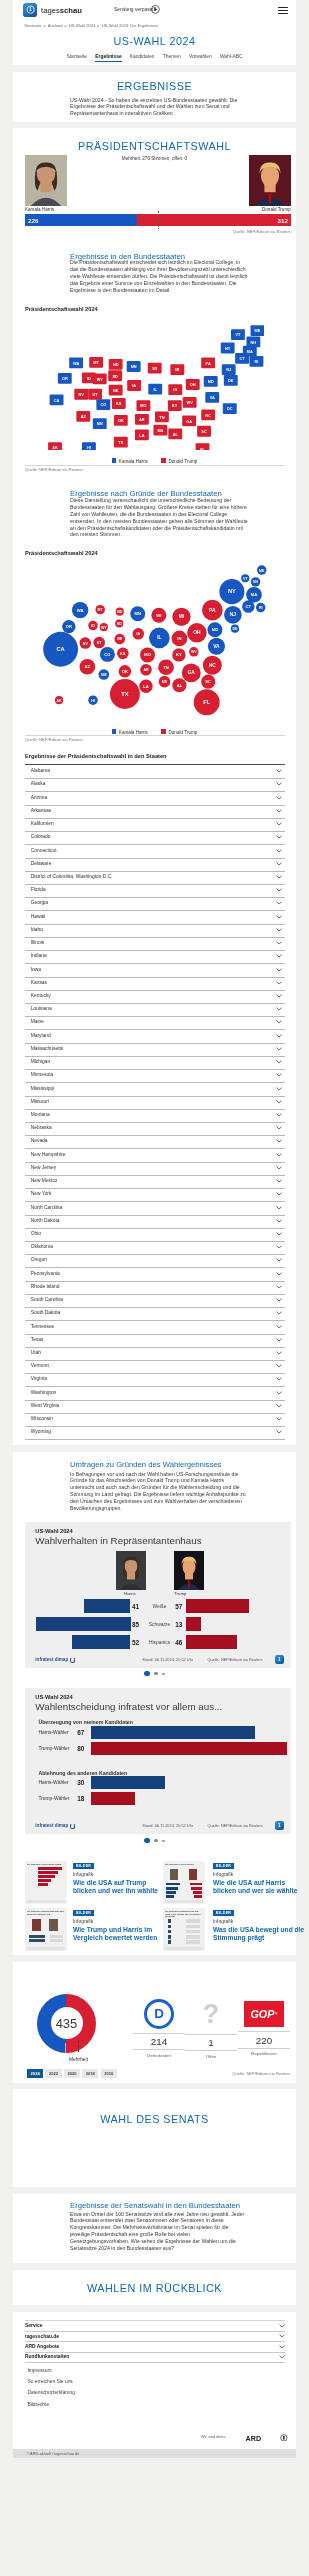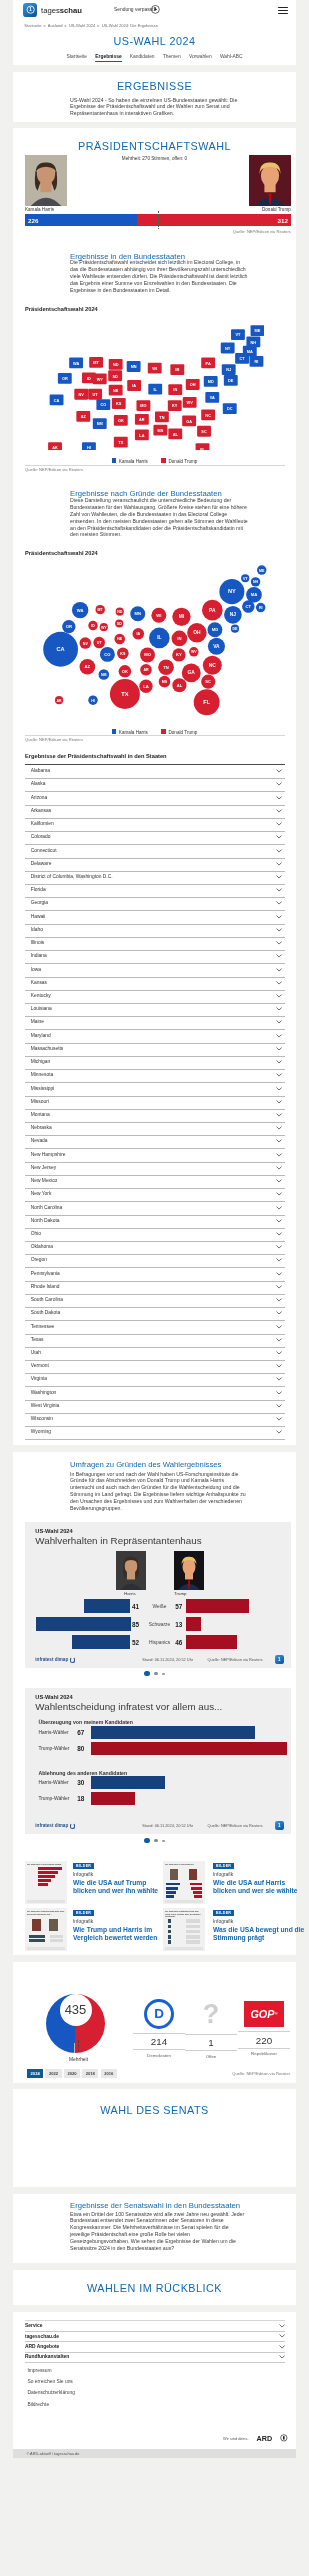--- a/index.html
+++ b/index.html
@@ -63,38 +63,38 @@
   .hbar-label{position:absolute;left:13.4px;width:36px;font-size:4.9px;color:#333;}
   .hbar-val{position:absolute;font-size:6.4px;font-weight:bold;color:#222;}
   .hbar{position:absolute;height:13.4px;}
   .teaser-thumb{position:absolute;width:42px;height:43px;background:#f1f1f1;overflow:hidden;cursor:pointer;}
   .tt-k{font-size:2.1px;color:#444;font-weight:bold;margin:2.1px 2.1px 1px 2.1px;line-height:2.6px;}
   .badge{position:absolute;background:#0c5ca6;color:#fff;font-size:3.6px;font-weight:bold;padding:1px 3.1px;letter-spacing:0.3px;cursor:pointer;}
   .t-kicker{position:absolute;font-size:4.9px;color:#3c3c3c;}
   .t-title{position:absolute;font-size:6.7px;line-height:7.7px;color:#1368af;font-weight:bold;width:93px;cursor:pointer;}
   
   #house{height:121px;}
-  .donut{left:33px;top:32px;width:59px;height:59px;border-radius:50%;background:conic-gradient(#d62031 0% 50.5%,#b9b9b9 50.5% 50.8%,#1757c2 50.8% 100%);display:flex;align-items:flex-start;justify-content:center;}
+  .donut{left:24px;top:32px;width:59px;height:59px;border-radius:50%;background:conic-gradient(#d62031 0% 50.5%,#b9b9b9 50.5% 50.8%,#1757c2 50.8% 100%);display:flex;align-items:center;justify-content:center;}
   .donut-hole{width:32px;height:32px;border-radius:50%;background:#fff;display:flex;align-items:center;justify-content:center;font-size:13px;color:#3a3a3a;}
   .donut-dash{left:65px;top:78px;height:12.4px;border-left:0.8px dashed #444;}
   .house-col{position:absolute;width:52px;text-align:center;}
   .house-num{font-size:9.8px;color:#333;border-top:0.5px solid #cfcfcf;border-bottom:0.5px solid #cfcfcf;padding:2.1px 0;margin-top:4.1px;}
   .house-lab{font-size:4.4px;color:#666;margin-top:2.6px;}
   .yearbtn{display:inline-block;font-size:4.1px;font-weight:bold;padding:2.1px 3.6px;background:#e8e8e8;color:#444;margin-right:2.1px;cursor:pointer;}
   .yearbtn.active{background:#0f5a96;color:#fff;}
   
   #senate{height:98px;}
   #senres{height:69px;margin-bottom:6.7px;}
   #review{height:35px;}
   
   #foot{height:137px;margin-bottom:0;}
   .f-row{position:absolute;left:12px;width:260px;height:10.6px;border-bottom:0.5px solid #c9c9c9;display:flex;align-items:center;justify-content:space-between;cursor:pointer;}
   .f-row span{font-size:4.9px;font-weight:bold;color:#222;}
   .f-link{position:absolute;left:14.4px;font-size:4.9px;color:#444;cursor:pointer;}
-  .ard-foot{position:absolute;right:8.2px;top:122px;display:flex;align-items:center;gap:8px;}
+  .ard-foot{position:absolute;right:8.2px;top:122px;display:flex;gap:19px;}
   .copybar{width:283px;margin:0 auto;height:9.8px;background:#dedede;display:flex;align-items:center;}
   .copybar span{font-size:3.9px;color:#555;margin-left:13.4px;}
 </style>
 </head>
 <body>
 
 <div class="card" id="hdr">
   <div class="abs logo-sq">
     <svg width="9.3" height="9.3" viewBox="0 0 18 18">
         <circle cx="9" cy="9" r="7" fill="none" stroke="#fff" stroke-width="1.6"></circle>
@@ -1076,21 +1076,21 @@
         <div style="margin:2.6px auto 0;width:40px;height:26px;background:#e2182d;display:flex;align-items:center;justify-content:center;color:#fff;font-weight:bold;font-style:italic;font-size:10.8px">GOP<span style="font-size:3.6px;margin-left:0.5px">®</span></div>
         <div class="house-num">220</div>
         <div class="house-lab">Republikaner</div>
       </div>
     </div>
   <div class="abs" style="left:14px;top:106px" id="house-years"><div class="yearbtn active">2024</div><div class="yearbtn">2022</div><div class="yearbtn">2020</div><div class="yearbtn">2018</div><div class="yearbtn">2016</div></div>
   <div class="abs src" style="right:5.7px;top:109px">Quelle: NEP/Edison via Reuters</div>
 </div>
 
 <div class="card" id="senate">
-  <div class="abs blue-h1" style="top:15px">WAHL DES SENATS</div>
+  <div class="abs blue-h1" style="top:24px">WAHL DES SENATS</div>
 </div>
 <div class="card" id="senres" style="margin-bottom:6.7px">
   <div class="abs blue-h2" style="left:57px;top:6.7px">Ergebnisse der Senatswahl in den Bundesstaaten</div>
   <p class="abs body-txt" style="left:57px;top:16.5px;width:178px;margin:0">Etwa ein Drittel der 100 Senatssitze wird alle zwei Jahre neu gewählt. Jeder Bundesstaat entsendet zwei Senatorinnen oder Senatoren in diese Kongresskammer. Die Mehrheitsverhältnisse im Senat spielen für die jeweilige Präsidentschaft eine große Rolle bei vielen Gesetzgebungsvorhaben. Wie sehen die Ergebnisse der Wahlen um die Senatssitze 2024 in den Bundesstaaten aus?</p>
 </div>
 
 <div class="card" id="review">
   <div class="abs blue-h1" style="top:12.4px">WAHLEN IM RÜCKBLICK</div>
 </div>
 

